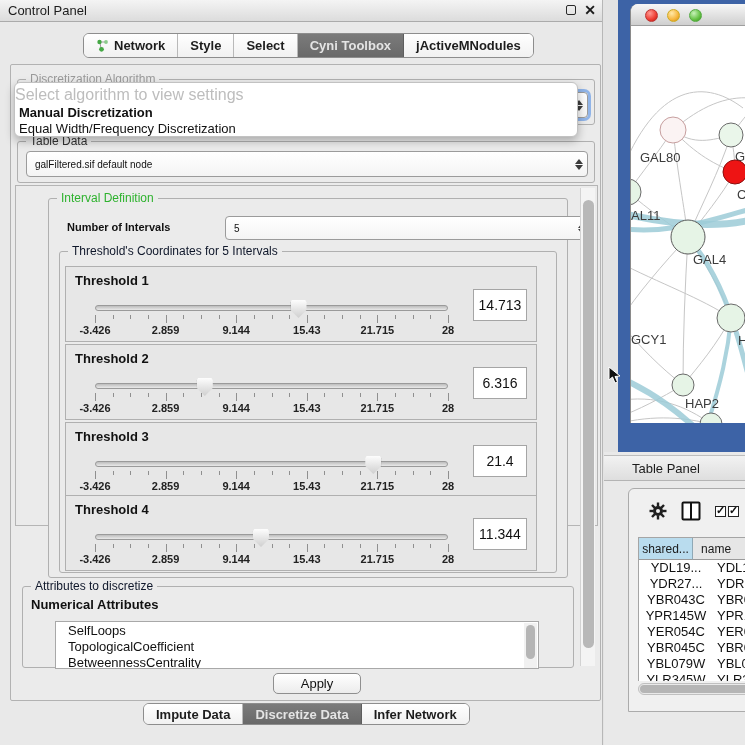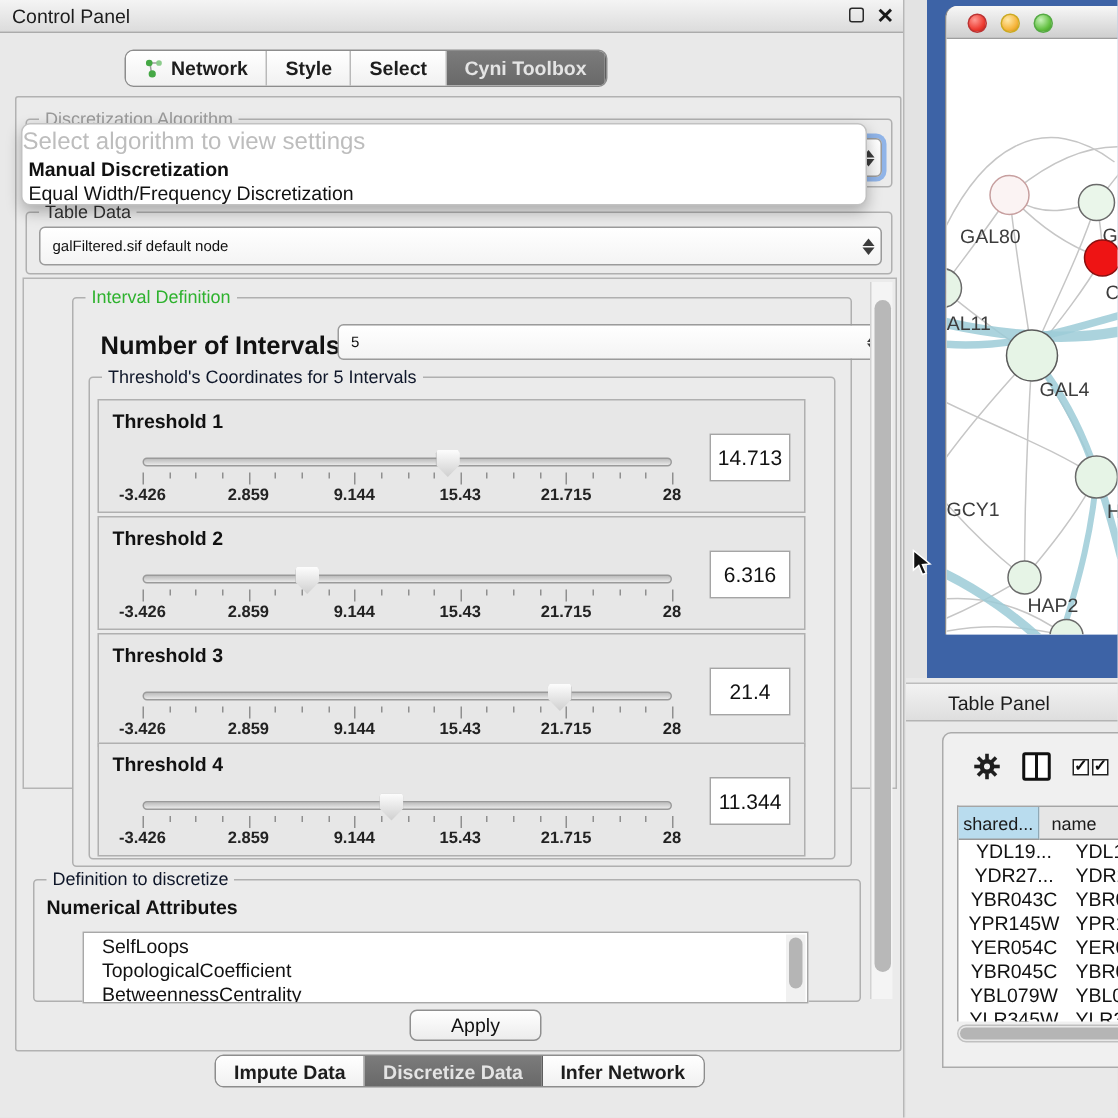--- a/index.html
+++ b/index.html
@@ -177,20 +177,23 @@
     </div>
     <div class="seg">
       <span>Style</span>
     </div>
     <div class="seg">
       <span>Select</span>
     </div>
     <div class="seg selected">
       <span>Cyni Toolbox</span>
     </div>
+    <div class="seg">
+      <span>jActiveMNodules</span>
+    </div>
   </div>
 
   <div id="outer-box">
 
     <div class="group" style="left:6px; top:14px; width:578px; height:46px;">
       <span class="group-title gt-gray">Discretization Algorithm</span>
       <div class="combo focused" style="left:8px; top:12px; width:562px; height:26px;">
         <span class="val"></span>
         <span class="spinner">
             <i class="up"></i>
@@ -208,21 +211,21 @@
             <i class="dn"></i>
           </span>
       </div>
     </div>
 
     <div id="scroll-area">
 
       <div class="group" style="left:32px; top:12px; width:520px; height:380px; background:#ebebeb;">
         <span class="group-title gt-green">Interval Definition</span>
 
-        <span style="position:absolute; left:18px; top:22px; font-size:17px; font-weight:bold; color:#111;">Number of Intervals</span>
+        <span style="position:absolute; left:18px; top:22px; font-size:11px; font-weight:bold; color:#111;">Number of Intervals</span>
         <div class="combo" style="left:176px; top:17px; width:366px; height:24px;">
           <span class="val">5</span>
           <span class="spinner">
               <i class="up"></i>
               <i class="dn"></i>
             </span>
         </div>
 
         <div class="group" style="left:10px; top:52px; width:498px; height:322px; background:#ebebeb;">
           <span class="group-title gt-blue">Threshold's Coordinates for 5 Intervals</span>
@@ -379,21 +382,21 @@
               <span style="left:60%">15.43</span>
               <span style="left:80%">21.715</span>
               <span style="left:100%">28</span>
             </div>
             <div class="thr-value">11.344</div>
           </div>
         </div>
       </div>
 
       <div class="group" style="left:6px; top:400px; width:552px; height:82px; background:#ebebeb;">
-        <span class="group-title gt-blue">Definition to discretize</span>
+        <span class="group-title gt-blue">Attributes to discretize</span>
         <span style="position:absolute; left:8px; top:10px; font-size:13px; font-weight:bold; color:#111;">Numerical Attributes</span>
         <div id="attr-list">
           <div class="item">SelfLoops</div>
           <div class="item">TopologicalCoefficient</div>
           <div class="item">BetweennessCentrality</div>
           <div id="attr-scroll">
               <div class="thumb2"></div>
             </div>
         </div>
       </div>

